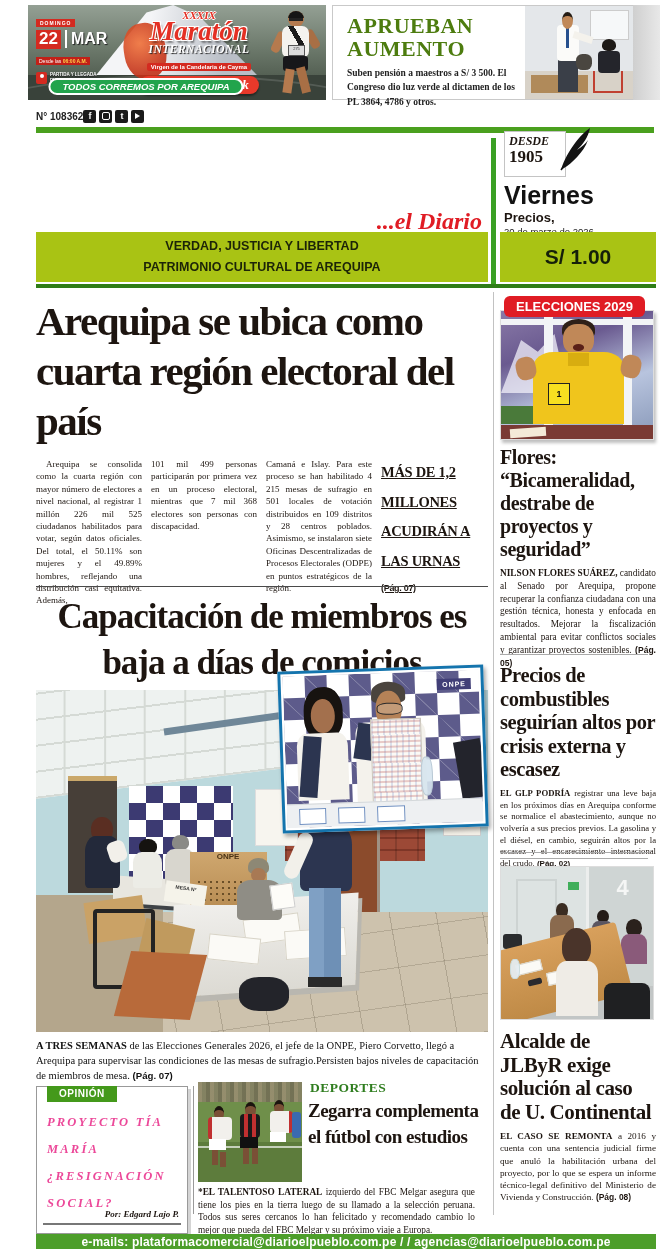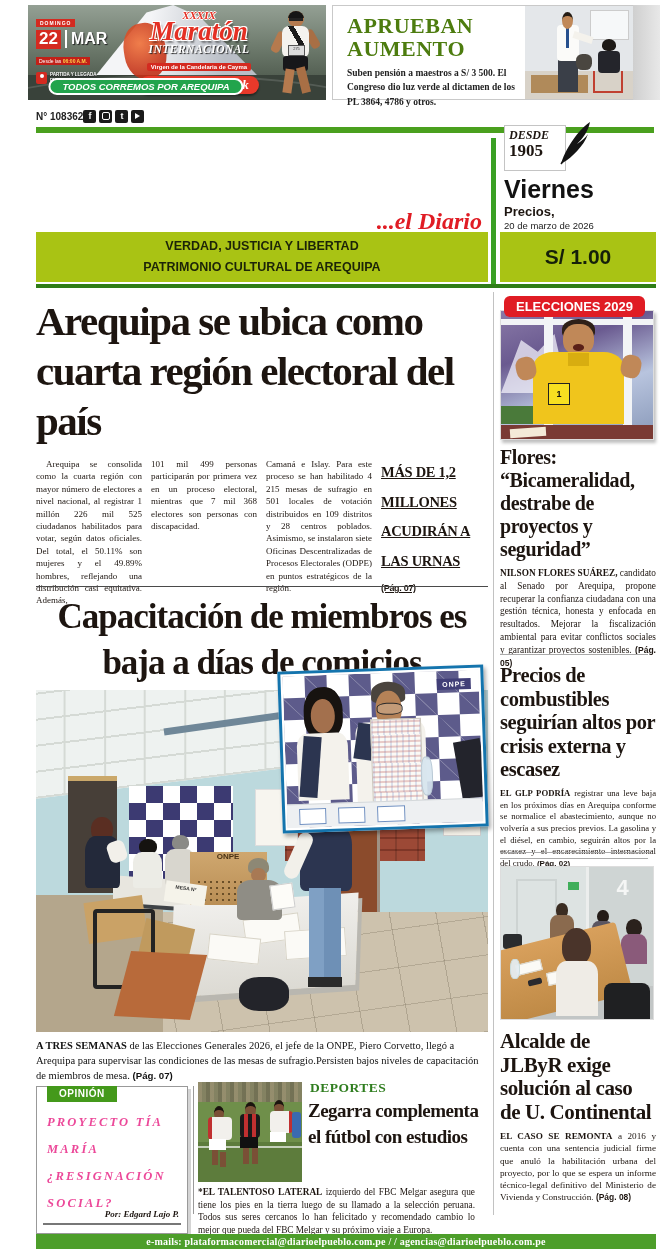--- a/index.html
+++ b/index.html
@@ -82,21 +82,21 @@
   .soc{width:13px;height:13px;background:#1a1a1a;border-radius:2px;color:#fff;display:flex;align-items:center;justify-content:center;
     font-size:9px;font-weight:bold;position:relative;}
   .soc.ig:before{content:"";width:6px;height:6px;border:1.4px solid #fff;border-radius:2px;}
   .soc.yt:before{content:"";border-left:5px solid #fff;border-top:3px solid transparent;border-bottom:3px solid transparent;}
   #rule-green{left:36px;top:127px;width:618px;height:6px;background:#4aa01e;}
 
   #masthead-title{left:36px;top:133px;width:452px;height:98px;}
   .brand{font-size:92px;font-weight:bold;letter-spacing:-3px;line-height:.95;color:#16100c;white-space:nowrap;}
   .tagline{position:absolute;right:6px;bottom:-4px;color:#e01c24;font-style:italic;font-weight:bold;font-size:24px;}
   #vert-green{left:491px;top:138px;width:5px;height:148px;background:#3aa023;}
-  #head-right{left:504px;top:125px;width:152px;font-family:"Liberation Sans",sans-serif;}
+  #head-right{left:504px;top:131px;width:152px;font-family:"Liberation Sans",sans-serif;}
   .since-box{position:relative;width:62px;height:46px;border:1px solid #c4c4c4;background:#fff;padding:2px 4px;box-sizing:border-box;}
   .since1{font-family:"Liberation Serif",serif;font-style:italic;font-weight:bold;font-size:12px;}
   .since2{font-family:"Liberation Serif",serif;font-weight:bold;font-size:17px;margin-top:-2px;}
   .quill{position:absolute;left:52px;top:-6px;}
   .weekday{font-weight:bold;font-size:25px;color:#121212;margin-top:6px;line-height:1;}
   .city{font-weight:bold;font-size:13px;margin-top:2px;}
   .hdate{font-size:9.5px;margin-top:1px;color:#222;}
 
   #motto-bar{left:36px;top:232px;width:452px;height:50px;background:#a9c314;display:flex;flex-direction:column;
     align-items:center;justify-content:center;font-family:"Liberation Sans",sans-serif;font-weight:bold;
@@ -302,21 +302,21 @@
   .mt-w2 .b{position:absolute;left:0;top:34%;width:100%;height:66%;background:#8a5a7a;border-radius:30% 30% 0 0;}
   .mt-wc{position:absolute;left:36%;top:40%;width:28%;height:58%;}
   .mt-wc .h{position:absolute;left:14%;top:0;width:70%;height:42%;background:#4a342a;border-radius:48% 48% 42% 42%;}
   .mt-wc .b{position:absolute;left:0;top:38%;width:100%;height:62%;background:#efece6;border-radius:24% 24% 0 0;}
 
   #art-alcalde{left:500px;top:1030px;width:156px;}
   #art-alcalde h3{font-size:21px;line-height:1.12;}
   #art-alcalde .sbody{font-size:9.2px;line-height:1.33;}
 
   #footer{left:36px;top:1234px;width:620px;height:15px;background:#4d9e2a;display:flex;align-items:center;justify-content:center;
-    color:#fff;font-family:Liberation Serif, serif;font-weight:bold;font-size:10px;letter-spacing:.2px;}
+    color:#fff;font-family:Liberation Sans, sans-serif;font-weight:bold;font-size:12px;letter-spacing:.2px;}
 
   .blead{font-weight:bold;}
   .bpage{font-weight:bold;font-family:"Liberation Sans",sans-serif;font-size:.92em;}
 </style>
 </head>
 <body>
 
 <div id="page">
 
   <div class="abs" id="ad-marathon">

